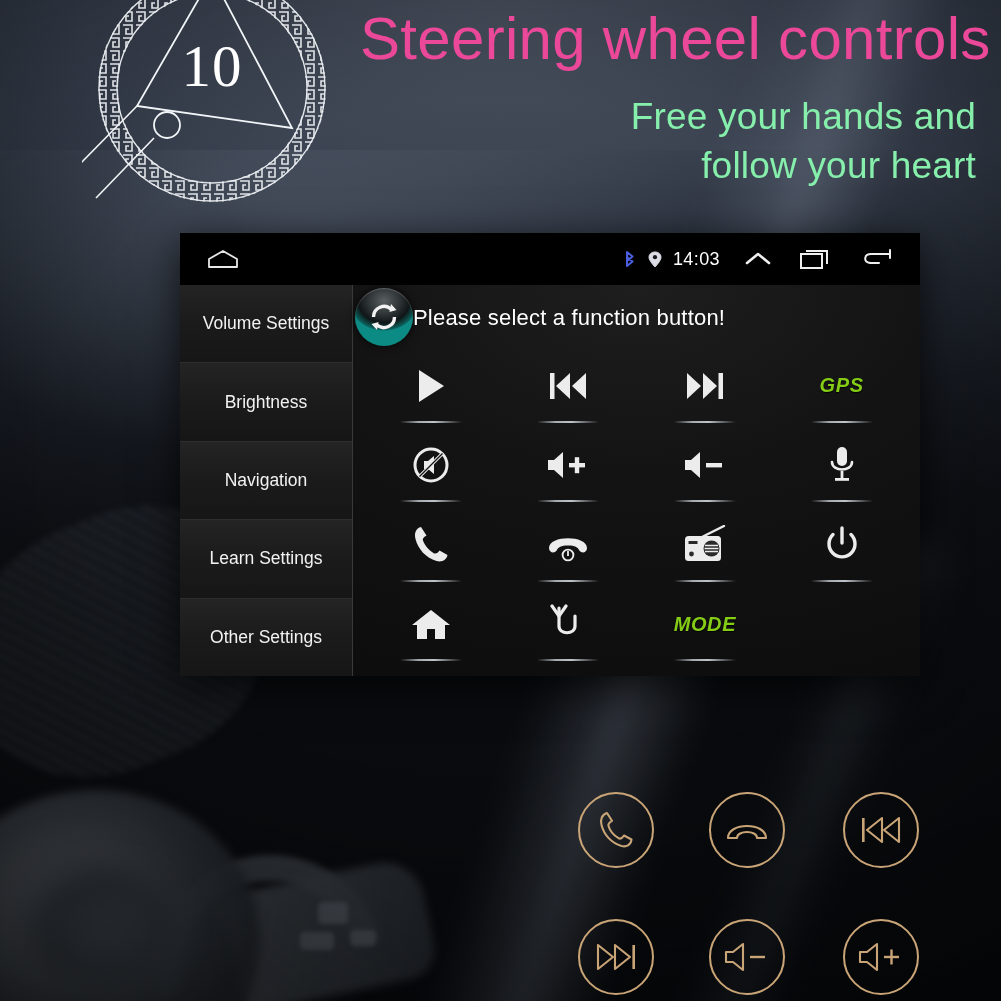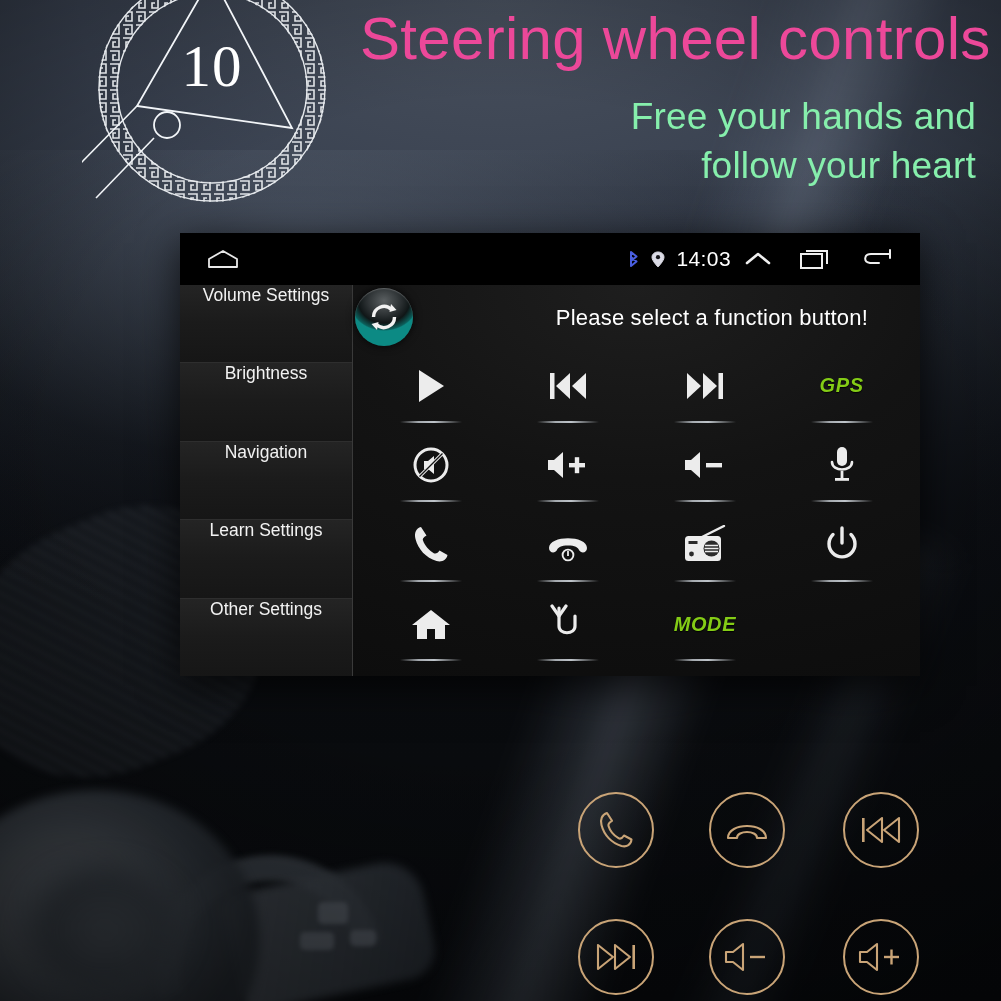--- a/index.html
+++ b/index.html
@@ -106,38 +106,38 @@
     display:flex; align-items:center;
   }
   #sb-home{ margin-left:26px; display:flex; align-items:center; }
   #sb-right{
     margin-left:auto; display:flex; align-items:center; gap:0;
     padding-right:14px;
   }
   #sb-right .slot{ display:flex; align-items:center; justify-content:center; }
   #sb-bt{ width:26px; }
   #sb-gps{ width:24px; }
-  #sb-clock{ color:#fff; font-size:21px; letter-spacing:.4px; margin:0 1px 0 6px; }
+  #sb-clock{ color:#fff; font-size:18px; letter-spacing:.4px; margin:0 12px 0 6px; }
   #sb-up{ width:52px; }
   #sb-recent{ width:62px; }
   #sb-back{ width:60px; }
 
   
   #devbody{ display:flex; height:391px; background:#0b0b0b; }
 
   
   #sidebar{
     width:173px; flex:0 0 173px;
     background:#1c1c1c;
     display:flex; flex-direction:column;
     border-right:1px solid #3a3a3a;
   }
   .side-item{
     flex:1 1 0; position:relative;
-    display:flex; align-items:flex-start; justify-content:center;
+    display:flex; align-items:center; justify-content:center;
     color:#f2f2f2; font-size:17.5px;
     border-bottom:1px solid #2e2e2e;
     background:linear-gradient(180deg,#242424 0%, #1b1b1b 48%, #161616 100%);
     text-align:center;
   }
   .side-item:last-child{ border-bottom:none; }
   .side-item.selected{
     background:linear-gradient(180deg,#b9bdbd 0%, #4d5252 14%, #141717 42%, #0d1415 58%, #0d6f6b 88%, #0b8a85 100%);
     color:#ffffff;
   }
@@ -152,21 +152,21 @@
     position:relative; height:66px; display:flex; align-items:center;
   }
   #sync-btn{
     width:58px; height:58px; margin-left:2px; margin-top:-2px; flex:0 0 58px;
     border-radius:50%;
     background:radial-gradient(60% 52% at 50% 22%, #5a5f61 0%, #2c3133 48%, #101617 74%, #0b5f5b 96%, #0c8a84 100%);
     box-shadow:0 0 8px rgba(0,0,0,.8), inset 0 1px 1px rgba(255,255,255,.22);
     display:flex; align-items:center; justify-content:center;
   }
   #cheader-text{
-    flex:1; text-align:right; color:#fff; font-size:22px;
+    flex:1; text-align:left; color:#fff; font-size:22px;
     padding-right:52px; letter-spacing:.2px;
   }
 
   
   #grid{
     position:relative;
     display:grid; grid-template-columns:repeat(4,1fr); grid-template-rows:repeat(4,1fr);
     height:322px; padding:0 10px 4px 10px;
   }
   .cell{

